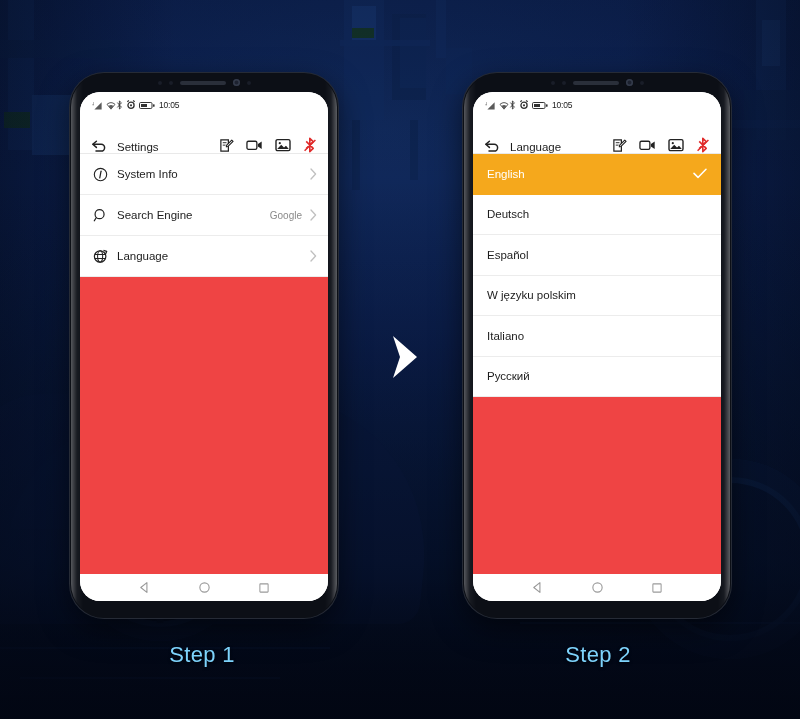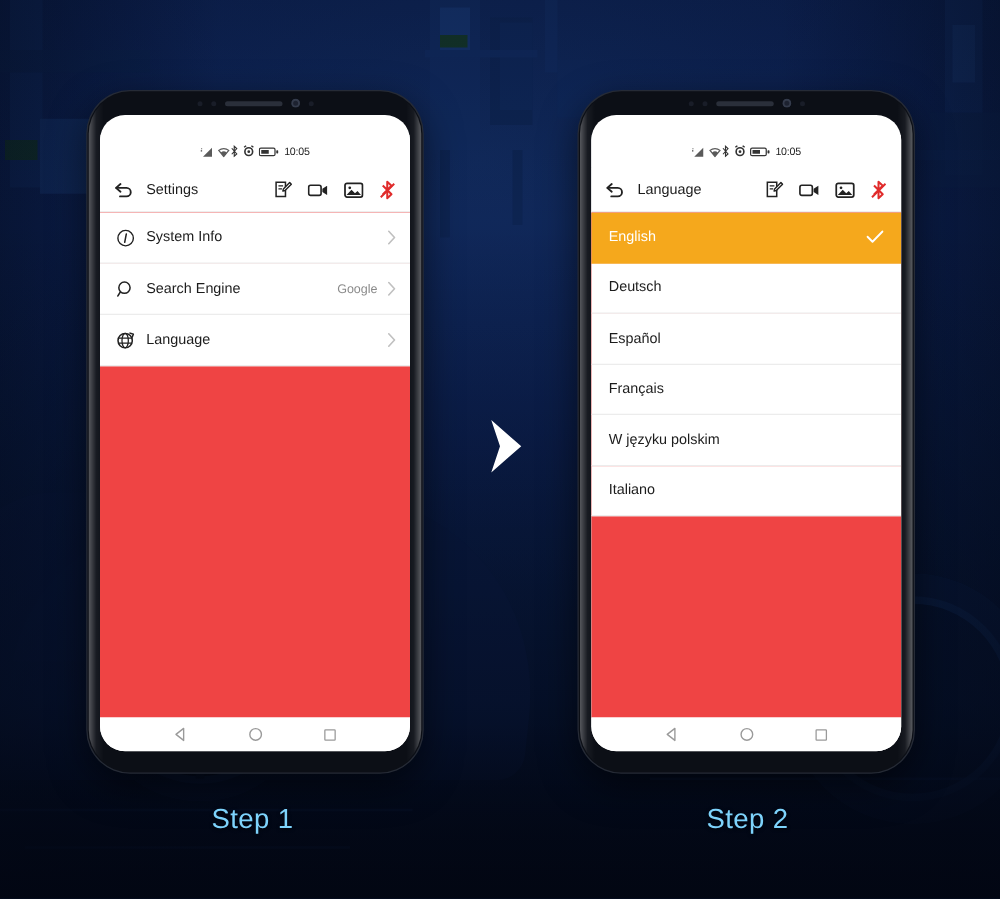--- a/index.html
+++ b/index.html
@@ -107,33 +107,32 @@
     background:#ffffff;
     border-radius:20px;
     overflow:hidden;
     position:relative;
     display:flex; flex-direction:column;
   }
 
   
   .statusbar {
     height:22px; flex:0 0 22px;
-    display:flex; align-items:center; justify-content:center;
+    display:flex; align-items:center; justify-content:flex-start;
     padding:13px 12px;
     font-size:8px; color:#1b1b1b;
     background:#fff;
-    margin-top:16px;
   }
   .sb-left, .sb-right { display:flex; align-items:center; gap:3px; }
   .sb-time { font-size:8.5px; letter-spacing:-.2px; margin-left:1px; }
 
   
   .appbar {
     height:36px; flex:0 0 36px;
-    display:flex; align-items:center;
+    display:flex; align-items:flex-end;
     padding:0 11px;
     background:#fff;
     border-bottom:1px solid #e9e9e9;
   }
   .appbar-title { font-size:11.5px; color:#1c1c1c; margin-left:9px; font-weight:400; }
   .appbar-actions { margin-left:auto; display:flex; align-items:center; gap:12px; }
 
   
   .list { flex:1 1 auto; background:#ef4444; overflow:hidden; }
   .row {
@@ -459,27 +458,27 @@
         </span>
       </div>
 
       <div class="lrow">
         <span class="lrow-label">Deutsch</span>
       </div>
       <div class="lrow">
         <span class="lrow-label">Español</span>
       </div>
       <div class="lrow">
-        <span class="lrow-label">Français</span>
-      </div>
-      <div class="lrow">
         <span class="lrow-label">W języku polskim</span>
       </div>
       <div class="lrow">
         <span class="lrow-label">Italiano</span>
+      </div>
+      <div class="lrow">
+        <span class="lrow-label">Русский</span>
       </div>
 
     </div>
 
     <div class="navbar">
       <svg width="13" height="13" viewBox="0 0 14 14">
         <path d="M9.6 1.8 L3.0 7 L9.6 12.2 Z" fill="none" stroke="#9a9a9a" stroke-width="1.2" stroke-linejoin="round"></path>
       </svg>
       <svg width="13" height="13" viewBox="0 0 14 14">
         <circle cx="7" cy="7" r="5" fill="none" stroke="#9a9a9a" stroke-width="1.2"></circle>

